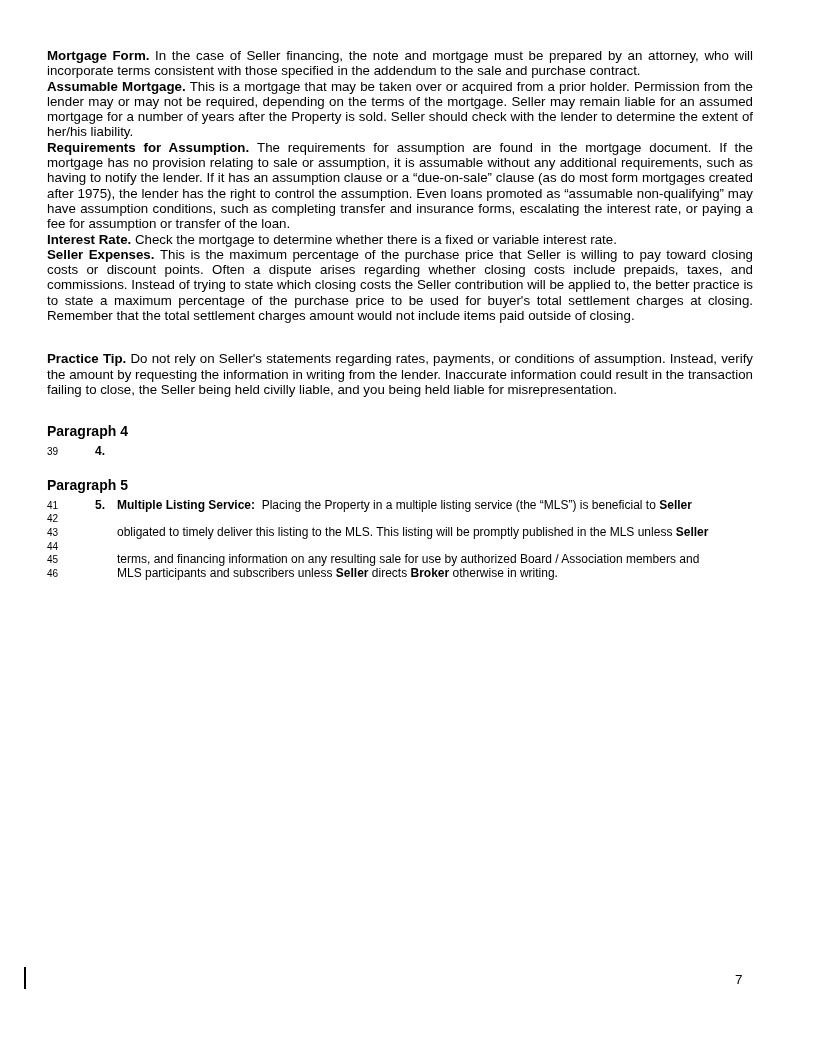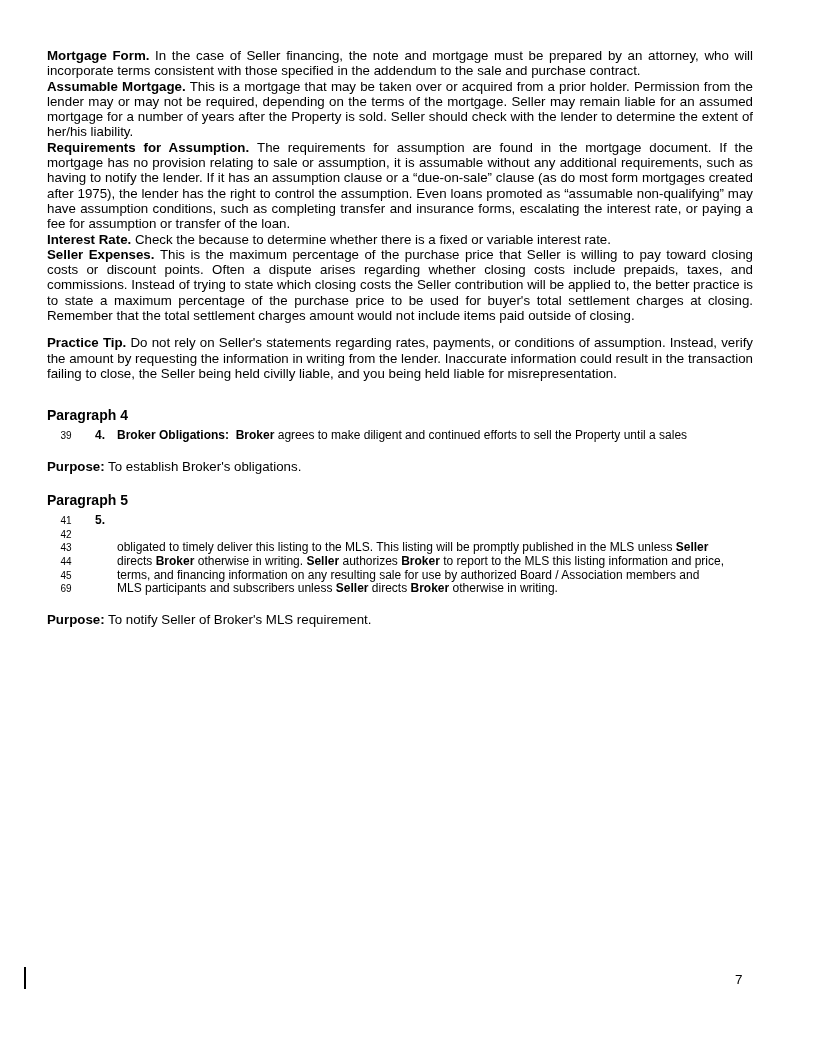--- a/index.html
+++ b/index.html
@@ -12,34 +12,34 @@
     font-family: "Liberation Sans", "DejaVu Sans", sans-serif;
     overflow: hidden;
   }
   .content { padding: 48px 63px 0 47px; }
   .def {
     margin: 0;
     font-size: 13.3px;
     line-height: 15.3px;
     text-align: justify;
   }
-  .tip { margin-top: 12px; }
+  .tip { margin-top: 28px; }
   .heading {
     margin: 26px 0 0 0;
     font-size: 14px;
     line-height: 16px;
     font-weight: bold;
   }
   .heading.mt-lg { margin-top: 18px; }
   .excerpt { margin-top: 6px; font-size: 12px; line-height: 13.6px; }
   .xrow { display: flex; align-items: baseline; }
   .xnum {
     flex: none;
     width: 38px;
-    text-align: center;
+    text-align: left;
     font-size: 10px;
   }
   .xitem {
     flex: none;
     width: 22px;
     margin-left: 10px;
     font-weight: bold;
     white-space: pre;
   }
   .xtext { flex: none; white-space: pre; }
@@ -67,65 +67,62 @@
 </style>
 </head>
 <body>
 
 <div class="page">
   <div class="content">
 
     <p class="def"><span class="b">Mortgage Form. </span><span>In the case of Seller financing, the note and mortgage must be prepared by an attorney, who will incorporate terms consistent with those specified in the addendum to the sale and purchase contract.</span></p>
     <p class="def"><span class="b">Assumable Mortgage. </span><span>This is a mortgage that may be taken over or acquired from a prior holder. Permission from the lender may or may not be required, depending on the terms of the mortgage. Seller may remain liable for an assumed mortgage for a number of years after the Property is sold. Seller should check with the lender to determine the extent of her/his liability.</span></p>
     <p class="def"><span class="b">Requirements for Assumption. </span><span>The requirements for assumption are found in the mortgage document. If the mortgage has no provision relating to sale or assumption, it is assumable without any additional requirements, such as having to notify the lender. If it has an assumption clause or a “due-on-sale” clause (as do most form mortgages created after 1975), the lender has the right to control the assumption. Even loans promoted as “assumable non-qualifying” may have assumption conditions, such as completing transfer and insurance forms, escalating the interest rate, or paying a fee for assumption or transfer of the loan.</span></p>
-    <p class="def"><span class="b">Interest Rate. </span><span>Check the because to determine whether there is a fixed or variable interest rate.</span></p>
+    <p class="def"><span class="b">Interest Rate. </span><span>Check the mortgage to determine whether there is a fixed or variable interest rate.</span></p>
     <p class="def"><span class="b">Seller Expenses. </span><span>This is the maximum percentage of the purchase price that Seller is willing to pay toward closing costs or discount points. Often a dispute arises regarding whether closing costs include prepaids, taxes, and commissions. Instead of trying to state which closing costs the Seller contribution will be applied to, the better practice is to state a maximum percentage of the purchase price to be used for buyer's total settlement charges at closing. Remember that the total settlement charges amount would not include items paid outside of closing.</span></p>
 
     <p class="def tip"><span class="b">Practice Tip. </span><span>Do not rely on Seller's statements regarding rates, payments, or conditions of assumption. Instead, verify the amount by requesting the information in writing from the lender. Inaccurate information could result in the transaction failing to close, the Seller being held civilly liable, and you being held liable for misrepresentation.</span></p>
 
     <h2 class="heading">Paragraph 4</h2>
     <div class="excerpt">
       <div class="xrow">
         <span class="xnum">39</span>
         <span class="xitem">4.</span>
-        <span class="xtext"><span class="b">Broker Obligations:  Broker</span><span> agrees to make diligent and continued efforts to sell the Property until a sales</span></span>
       </div>
     </div>
-    <p class="purpose"><span class="b">Purpose:</span><span> To establish Broker's obligations.</span></p>
 
     <h2 class="heading mt-lg">Paragraph 5</h2>
     <div class="excerpt">
       <div class="xrow">
         <span class="xnum">41</span>
         <span class="xitem">5.</span>
+        <span class="xtext"><span class="b">Multiple Listing Service:</span><span>  Placing the Property in a multiple listing service (the “MLS”) is beneficial to </span><span class="b">Seller</span></span>
       </div>
       <div class="xrow">
         <span class="xnum">42</span>
         <span class="xitem"></span>
       </div>
       <div class="xrow">
         <span class="xnum">43</span>
         <span class="xitem"></span>
         <span class="xtext"><span>obligated to timely deliver this listing to the MLS. This listing will be promptly published in the MLS unless </span><span class="b">Seller</span></span>
       </div>
       <div class="xrow">
         <span class="xnum">44</span>
         <span class="xitem"></span>
-        <span class="xtext"><span>directs </span><span class="b">Broker</span><span> otherwise in writing. </span><span class="b">Seller</span><span> authorizes </span><span class="b">Broker</span><span> to report to the MLS this listing information and price,</span></span>
       </div>
       <div class="xrow">
         <span class="xnum">45</span>
         <span class="xitem"></span>
         <span class="xtext"><span>terms, and financing information on any resulting sale for use by authorized Board / Association members and</span></span>
       </div>
       <div class="xrow">
-        <span class="xnum">69</span>
+        <span class="xnum">46</span>
         <span class="xitem"></span>
         <span class="xtext"><span>MLS participants and subscribers unless </span><span class="b">Seller</span><span> directs </span><span class="b">Broker</span><span> otherwise in writing.</span></span>
       </div>
     </div>
-    <p class="purpose"><span class="b">Purpose:</span><span> To notify Seller of Broker's MLS requirement.</span></p>
 
   </div>
 
   <div class="revision-bar"></div>
   <div class="page-number">7</div>
 </div>
 
 </body></html>

